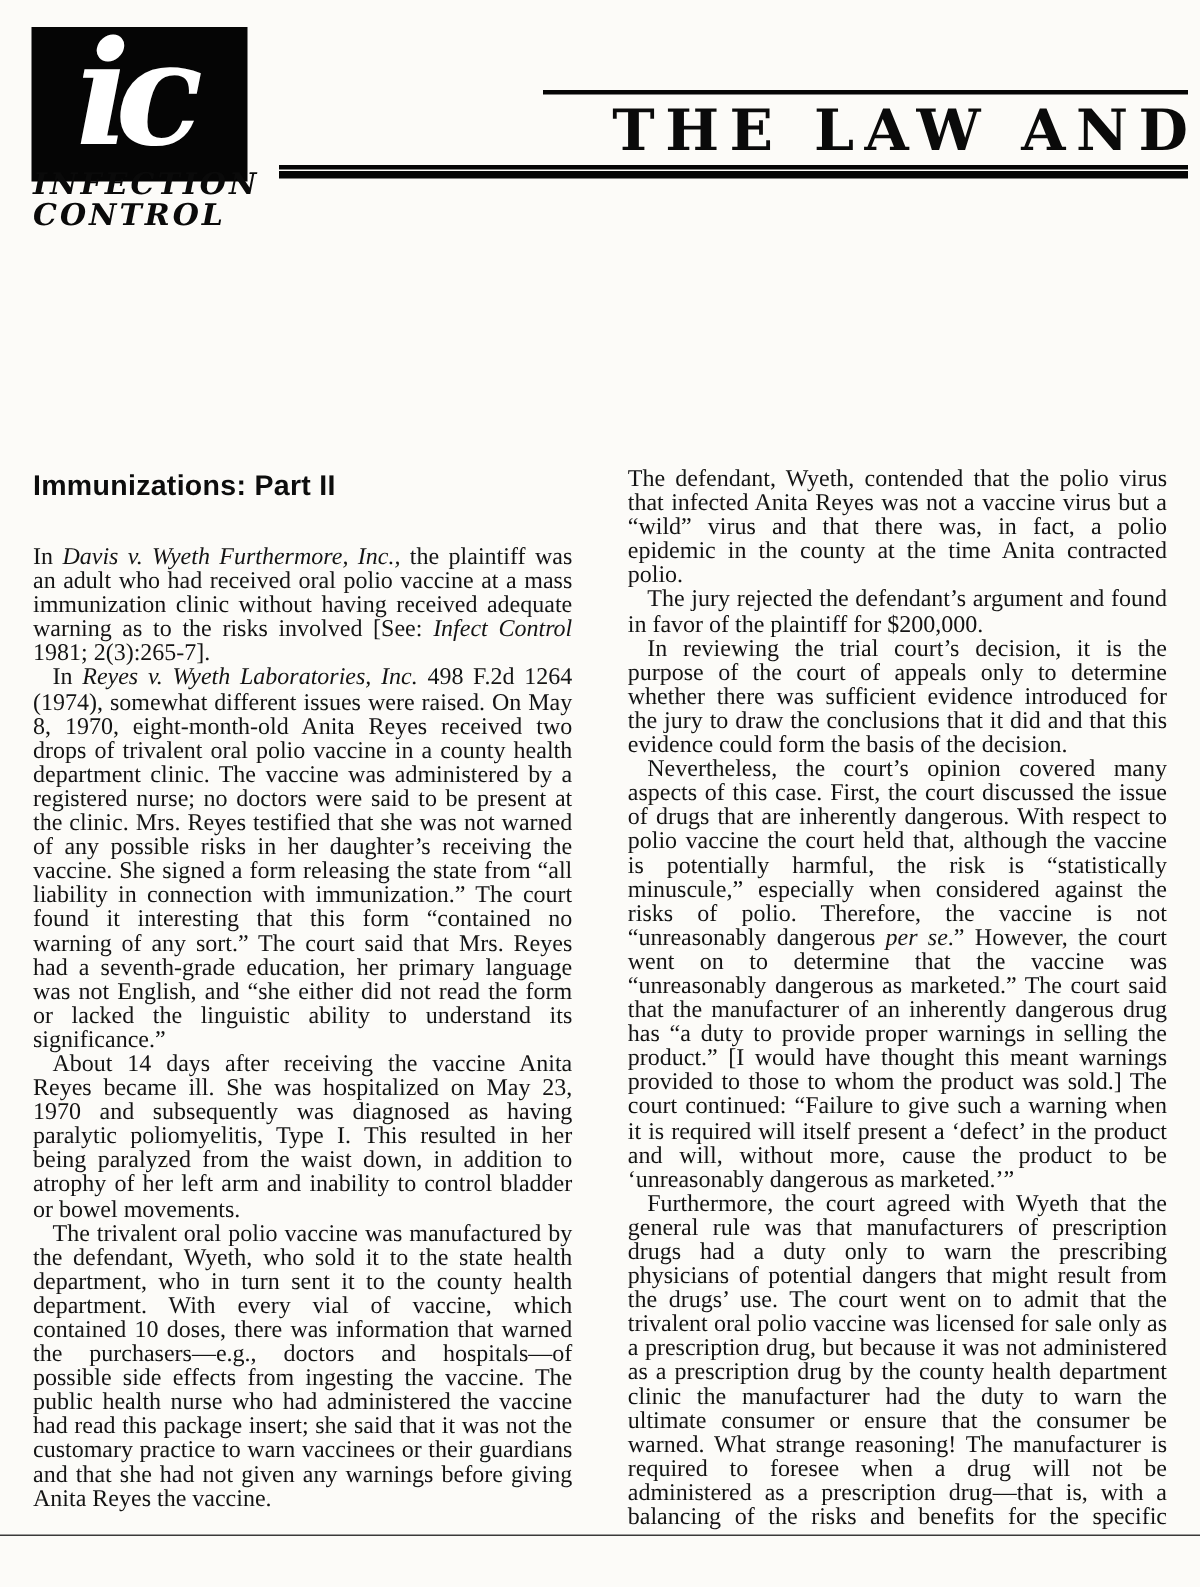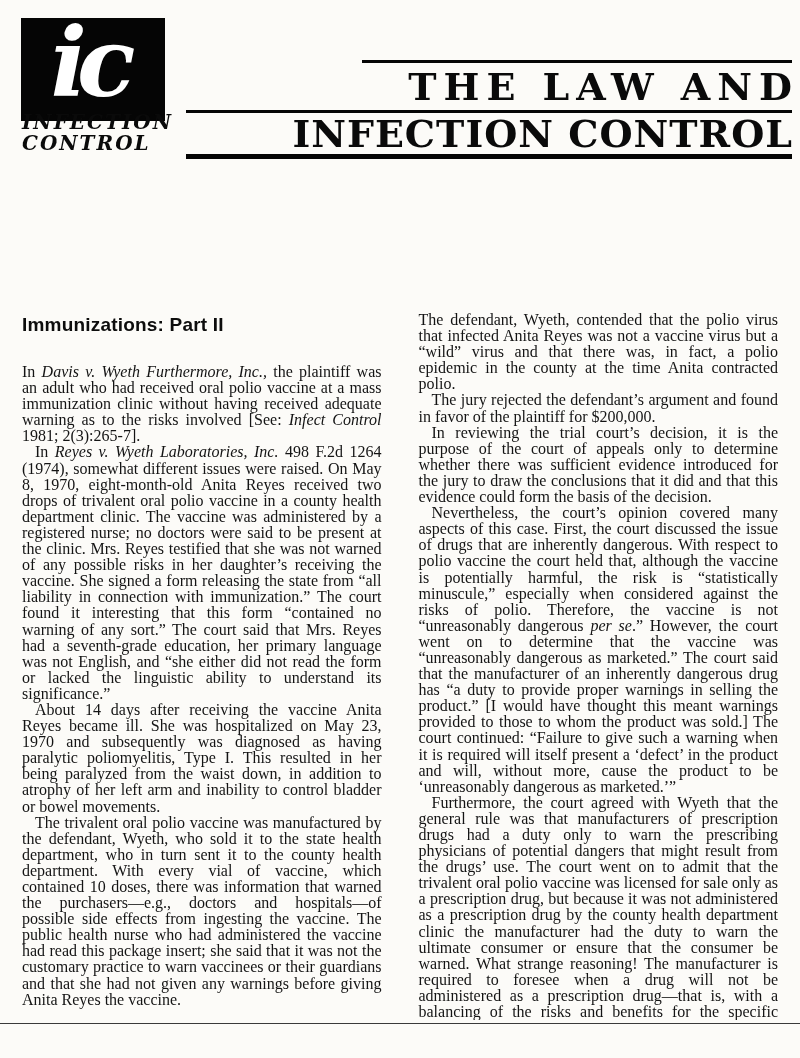--- a/index.html
+++ b/index.html
@@ -96,21 +96,20 @@
       <span class="logo-text">ic</span>
     </div>
     <div class="masthead">
       <div>INFECTION</div>
       <div>CONTROL</div>
     </div>
     <div class="title-block">
       <div class="rule rule-top"></div>
       <div class="title-line title-line1">THE LAW AND</div>
       <div class="rule rule-mid"></div>
-      <div class="title-line title-line2">INFECTION CONTROL</div>
       <div class="rule rule-bottom"></div>
     </div>
   </header>
 
   <main class="content">
     <section class="col col-left">
       <h1 class="article-heading">Immunizations: Part II</h1>
       <div class="body-text">
         <p>In <i>Davis v. Wyeth Furthermore, Inc.,</i> the plaintiff was an adult who had received oral polio vaccine at a mass immunization clinic without having received adequate warning as to the risks involved [See: <i>Infect Control</i> 1981; 2(3):265-7].</p>
         <p>In <i>Reyes v. Wyeth Laboratories, Inc.</i> 498 F.2d 1264 (1974), somewhat different issues were raised. On May 8, 1970, eight-month-old Anita Reyes received two drops of trivalent oral polio vaccine in a county health department clinic. The vaccine was administered by a registered nurse; no doctors were said to be present at the clinic. Mrs. Reyes testified that she was not warned of any possible risks in her daughter’s receiving the vaccine. She signed a form releasing the state from “all liability in connection with immunization.” The court found it interesting that this form “contained no warning of any sort.” The court said that Mrs. Reyes had a seventh-grade education, her primary language was not English, and “she either did not read the form or lacked the linguistic ability to understand its significance.”</p>

